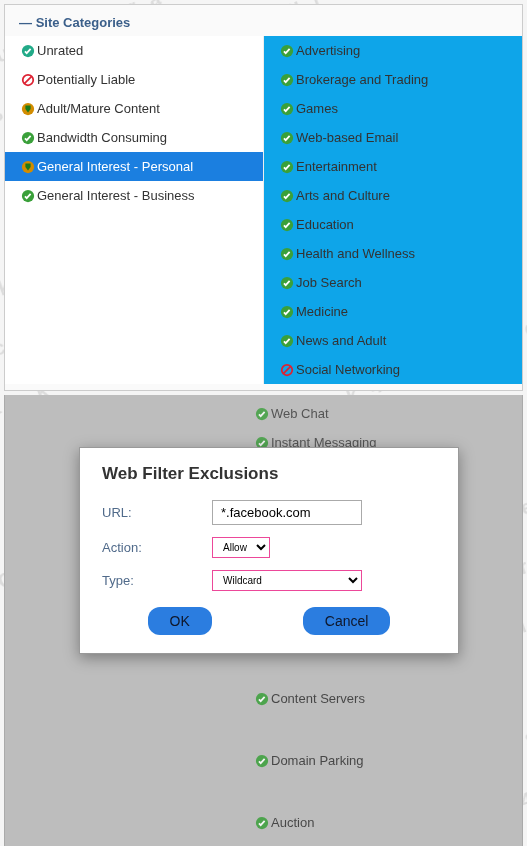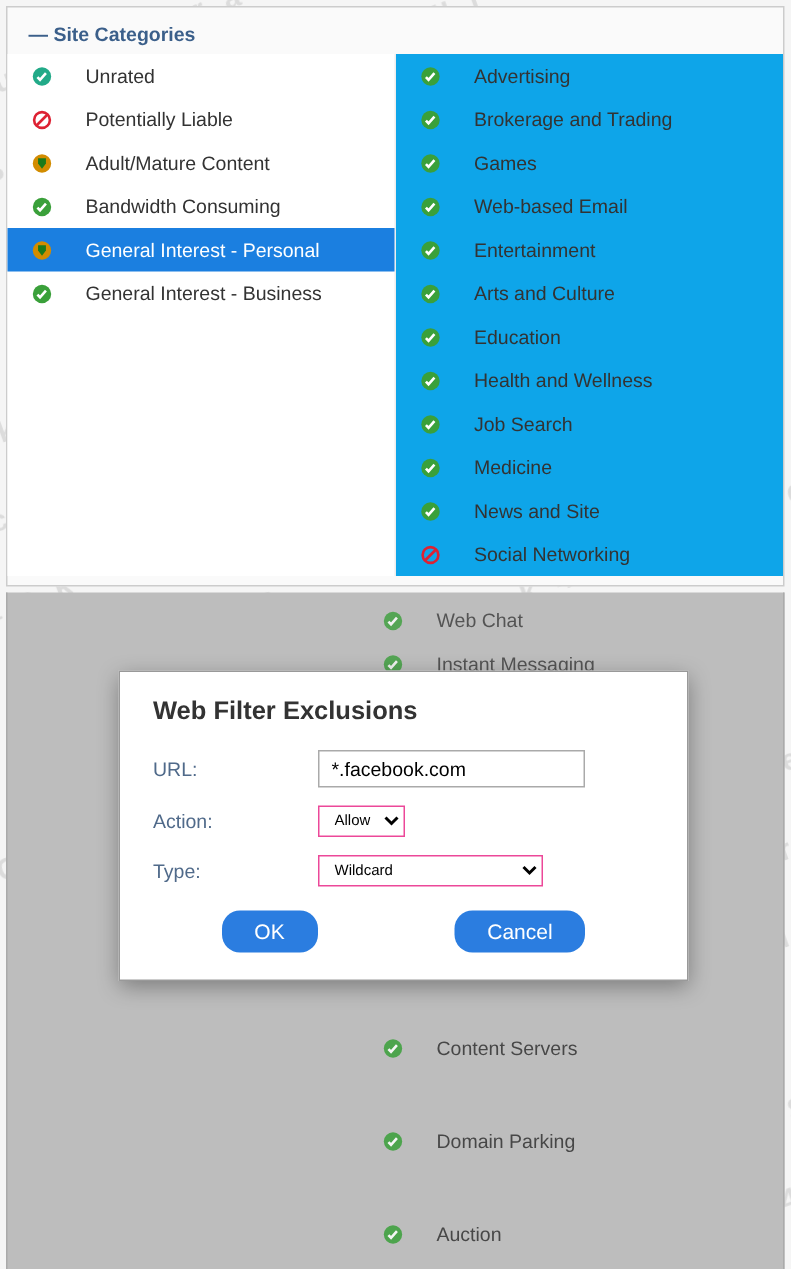--- a/index.html
+++ b/index.html
@@ -24,21 +24,21 @@
   .sec-header {
     color: #3b5f8a; font-weight: bold; padding: 10px 14px 6px;
   }
   .sec-header::before { content: "— "; color: #3b5f8a; }
 
   .cat-wrap { display: flex; }
   .cat-col { flex: 1; }
   .cat-col.left { background: #fff; border-right: 1px solid #eee; }
   .cat-col.right { background: #0ea5e9; }
   .cat-item {
-    display: flex; align-items: center; gap: 22px;
+    display: flex; align-items: center; gap: 2px;
     padding: 7px 16px;
     cursor: pointer;
   }
   .cat-item.sel { background: #1b7fe0; color: #fff; }
   .cat-item .icon { width: 14px; height: 14px; display: inline-flex; align-items: center; justify-content: center; }
   .ic-allow svg circle { fill: #3aa03a; }
   .ic-allow svg path { stroke: #fff; stroke-width: 2; fill: none; }
   .ic-block svg circle { fill: none; stroke: #d23; stroke-width: 2; }
   .ic-block svg line { stroke: #d23; stroke-width: 2; }
   .ic-warn svg circle { fill: #d28c00; }
@@ -60,29 +60,29 @@
   .dim-list .cat-item { color: #3a3a3a; opacity: 0.8; padding-left: 250px; }
   .dialog {
     position: absolute; top: 52px; left: 74px; width: 380px;
     background: #fff; border: 1px solid #999; box-shadow: 0 4px 14px rgba(0,0,0,0.35);
     padding: 16px 22px 18px; z-index: 5;
   }
   .dlg-title { font-size: 17px; font-weight: bold; color: #333; margin-bottom: 16px; }
   .dlg-row { display: flex; align-items: center; margin: 12px 0; }
   .dlg-label { width: 110px; color: #506a8a; }
   .dlg-field input[type=text] {
-    border: 1px solid #aaa; padding: 4px 8px; width: 178px; font-size: 13px;
+    border: 1px solid #aaa; padding: 4px 8px; width: 150px; font-size: 13px;
   }
   .dlg-field select {
     border: 1px solid #ec4899; padding: 3px 6px; font-size: 10px; background:#fff;
   }
   .dlg-field select.wide { width: 150px; }
   .dlg-btns { display:flex; justify-content: space-around; margin-top: 16px; }
   .btn {
-    background: #2b7de0; color:#ffffff; border:none; padding: 6px 22px;
+    background: #2b7de0; color:#0f172a; border:none; padding: 6px 22px;
     border-radius: 12px; font-size: 14px; cursor: pointer;
   }
 
   
   .below-items { padding-top: 194px; }
   .below-items .cat-item { padding-left: 250px; opacity:0.85;margin-top:33px; }
 
   
   .panel-bot {
     margin: 28px 4px 4px;
@@ -271,21 +271,21 @@
           </span>
           <span>Medicine</span>
         </div>
         <div class="cat-item">
           <span class="icon ic-allow">
             <svg viewBox="0 0 16 16" width="14" height="14">
               <circle cx="8" cy="8" r="7"></circle>
               <path d="M4.5 8.5l2 2 4.5-5"></path>
             </svg>
           </span>
-          <span>News and Site</span>
+          <span>News and Adult</span>
         </div>
         <div class="cat-item">
           <span class="icon ic-block">
             <svg viewBox="0 0 16 16" width="14" height="14">
               <circle cx="8" cy="8" r="6"></circle>
               <line x1="3.8" y1="12.2" x2="12.2" y2="3.8"></line>
             </svg>
           </span>
           <span>Social Networking</span>
         </div>

